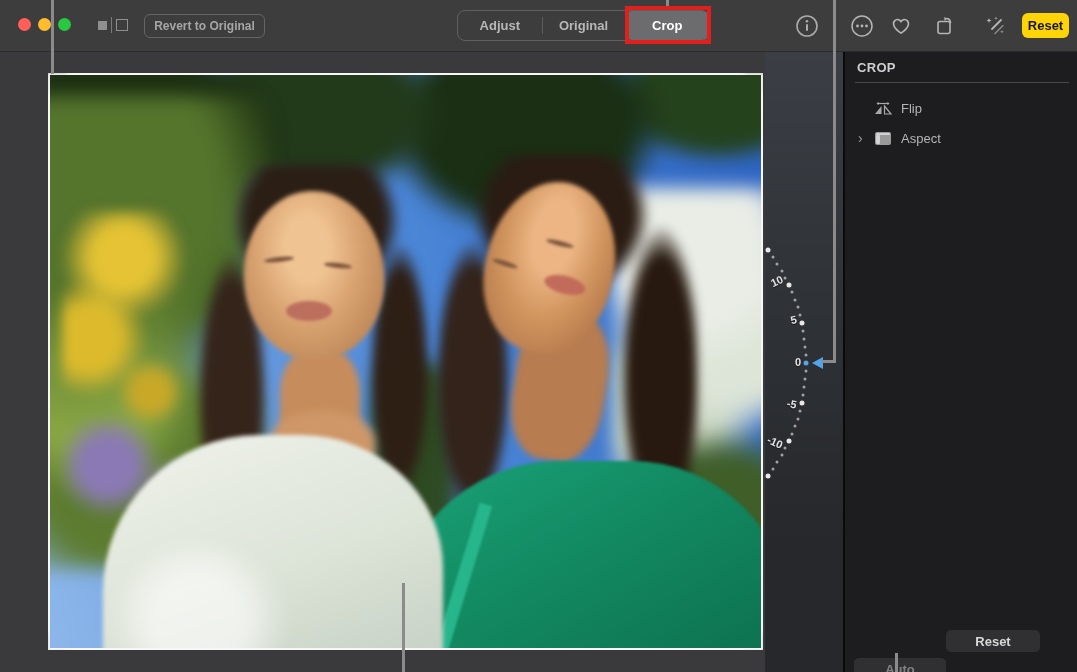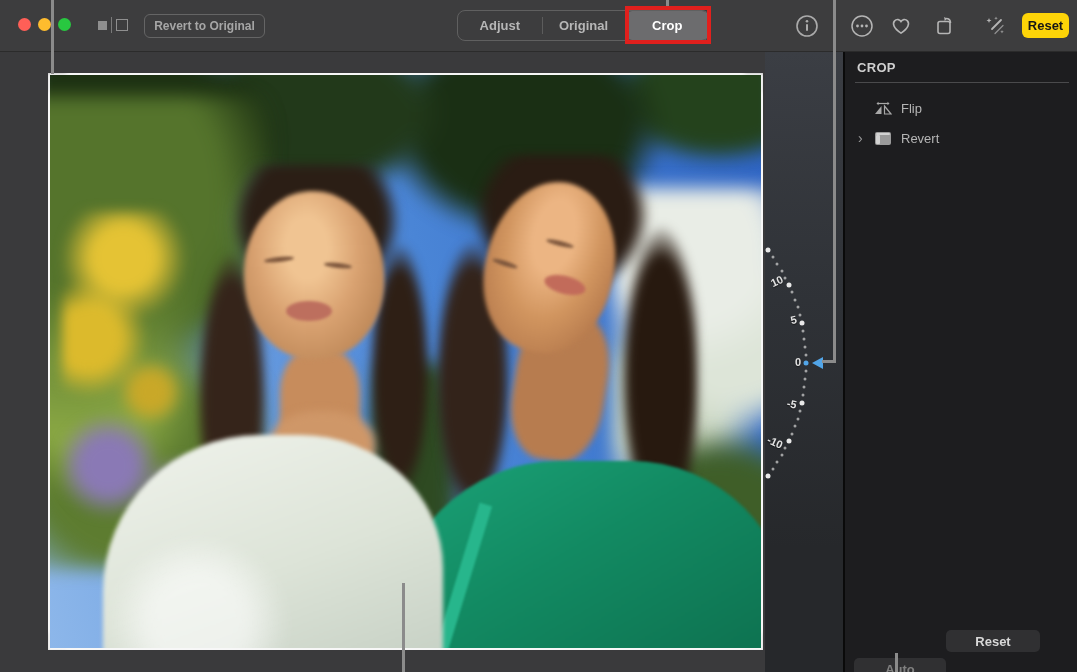--- a/index.html
+++ b/index.html
@@ -298,21 +298,21 @@
         </svg>
       </span>
       <span class="sb-label">Flip</span>
     </div>
 
     <div class="sb-row sb-row-aspect">
       <span class="sb-chevron">›</span>
       <span class="sb-icon">
           <span class="aspect-glyph"></span>
         </span>
-      <span class="sb-label">Revert</span>
+      <span class="sb-label">Aspect</span>
     </div>
 
     <button class="sb-btn sb-btn-auto">Auto</button>
     <button class="sb-btn sb-btn-reset">Reset</button>
   </aside>
 
   <div class="anno a-left"></div>
   <div class="anno a-crop-stub"></div>
   <div class="anno-box a-crop-box"></div>
   <div class="anno a-dial-v"></div>

